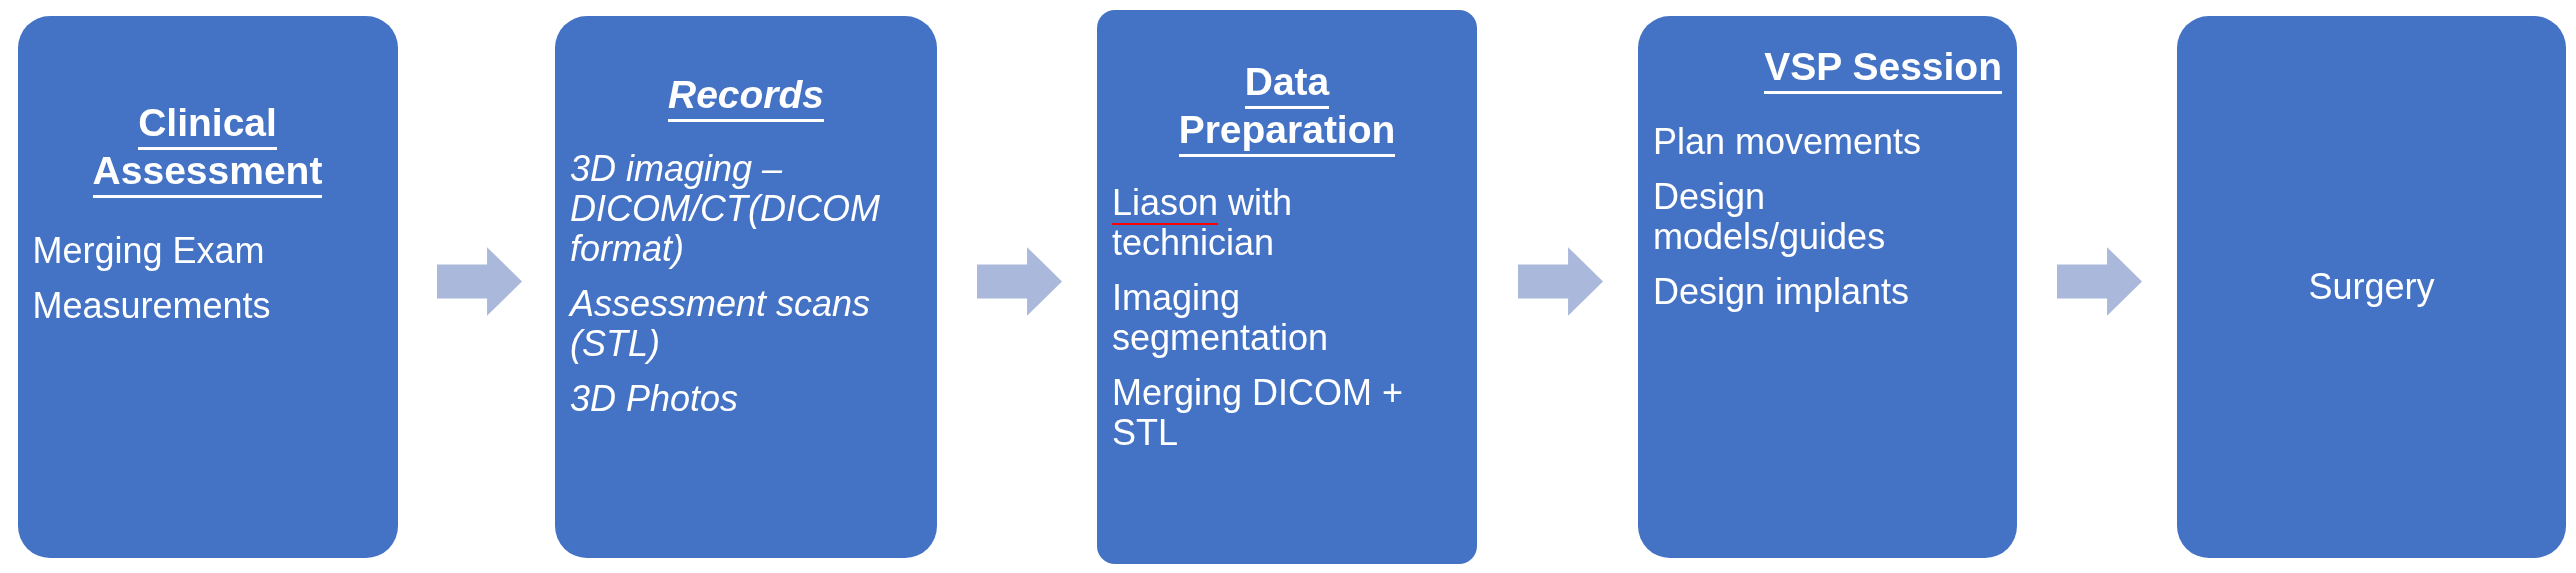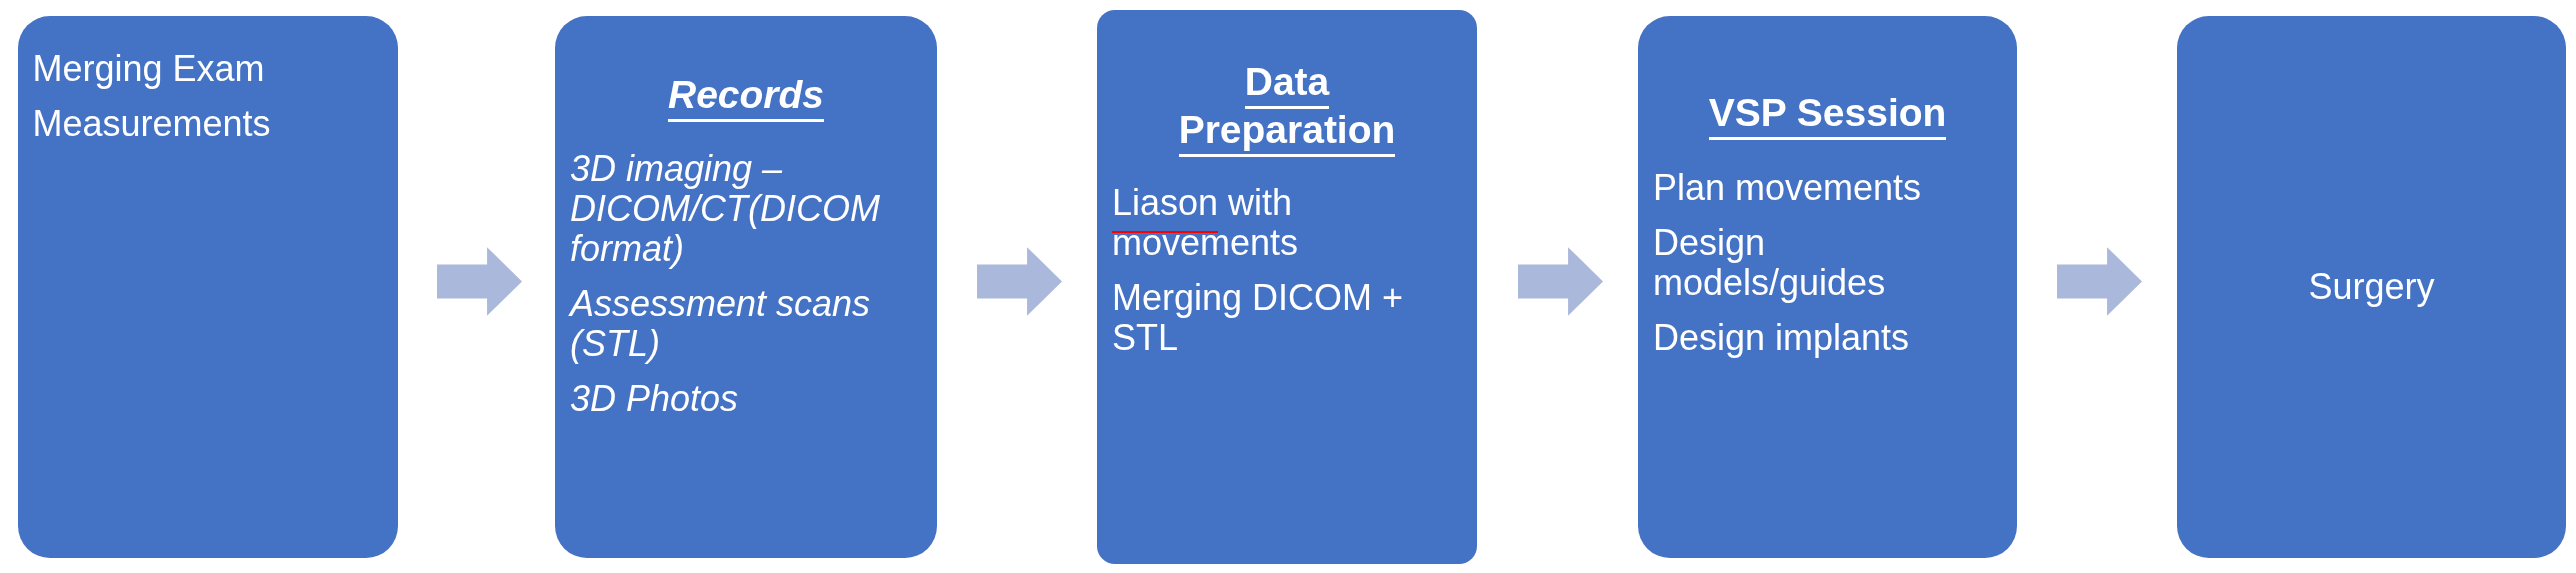--- a/index.html
+++ b/index.html
@@ -56,38 +56,38 @@
     text-align: left;
     font-size: 36px;
     line-height: 1.11;
     color: #ffffff;
     margin: 0 0 15px 0;
     font-weight: normal;
   }
   .stage-line:last-child { margin-bottom: 0; }
   .misspelled {
     border-bottom: 2.9px solid #FF0000;
-    padding-bottom: 8px;
+    padding-bottom: 0;
   }
 
   
   #box-clinical-assessment { left: 17.5px;   top: 16px; width: 380px; height: 542px; }
   #box-records            { left: 555px;  top: 16px; width: 382px; height: 542px; font-style: italic; }
   #box-data-preparation   { left: 1097px; top: 10px; width: 380px; height: 554px; border-radius: 18px; }
   #box-vsp-session        { left: 1638px; top: 16px; width: 379px; height: 542px; }
   #box-surgery            { left: 2177px; top: 16px; width: 389px; height: 542px; }
 
   
   #box-clinical-assessment .stage-title { margin-top: 86px; }
   #box-clinical-assessment .stage-body  { margin-top: 33px; }
   #box-records .stage-title             { margin-top: 58px; }
   #box-records .stage-body              { margin-top: 27px; }
   #box-data-preparation .stage-title    { margin-top: 51px; }
   #box-data-preparation .stage-body     { margin-top: 26px; }
-  #box-vsp-session .stage-title         { margin-top: 76px; }
+  #box-vsp-session .stage-title         { margin-top: 30px; text-align: right; }
   #box-vsp-session .stage-body          { margin-top: 28px; }
 
   
   #box-surgery {
     display: flex;
     align-items: center;
     justify-content: center;
   }
   #box-surgery .stage-line {
     text-align: right;
@@ -105,20 +105,24 @@
   #arrow-2 { left: 977px; top: 247px; }
   #arrow-3 { left: 1518px; top: 247px; }
   #arrow-4 { left: 2057px; top: 247px; }
 </style>
 </head>
 <body>
 
 <div id="diagram">
 
   <div class="stage-box" id="box-clinical-assessment">
+    <div class="stage-title">
+      <span class="title-line">Clinical</span><br>
+      <span class="title-line">Assessment</span>
+    </div>
     <div class="stage-body">
       <span class="stage-line">Merging Exam</span>
       <span class="stage-line">Measurements</span>
     </div>
   </div>
 
   <div class="connector-arrow" id="arrow-1">
     <svg viewBox="0 0 146 118" width="85" height="69" aria-hidden="true">
       <polygon points="0,30 86,30 86,0 146,59 86,118 86,88 0,88" fill="#AAB8DC"></polygon>
     </svg>
@@ -140,21 +144,22 @@
       <polygon points="0,30 86,30 86,0 146,59 86,118 86,88 0,88" fill="#AAB8DC"></polygon>
     </svg>
   </div>
 
   <div class="stage-box" id="box-data-preparation">
     <div class="stage-title">
       <span class="title-line">Data</span><br>
       <span class="title-line">Preparation</span>
     </div>
     <div class="stage-body">
-      <span class="stage-line"><span class="misspelled">Liason</span><span> with movements</span></span>
+      <span class="stage-line"><span class="misspelled">Liason</span><span> with technician</span></span>
+      <span class="stage-line">Imaging segmentation</span>
       <span class="stage-line">Merging DICOM + STL</span>
     </div>
   </div>
 
   <div class="connector-arrow" id="arrow-3">
     <svg viewBox="0 0 146 118" width="85" height="69" aria-hidden="true">
       <polygon points="0,30 86,30 86,0 146,59 86,118 86,88 0,88" fill="#AAB8DC"></polygon>
     </svg>
   </div>
 

